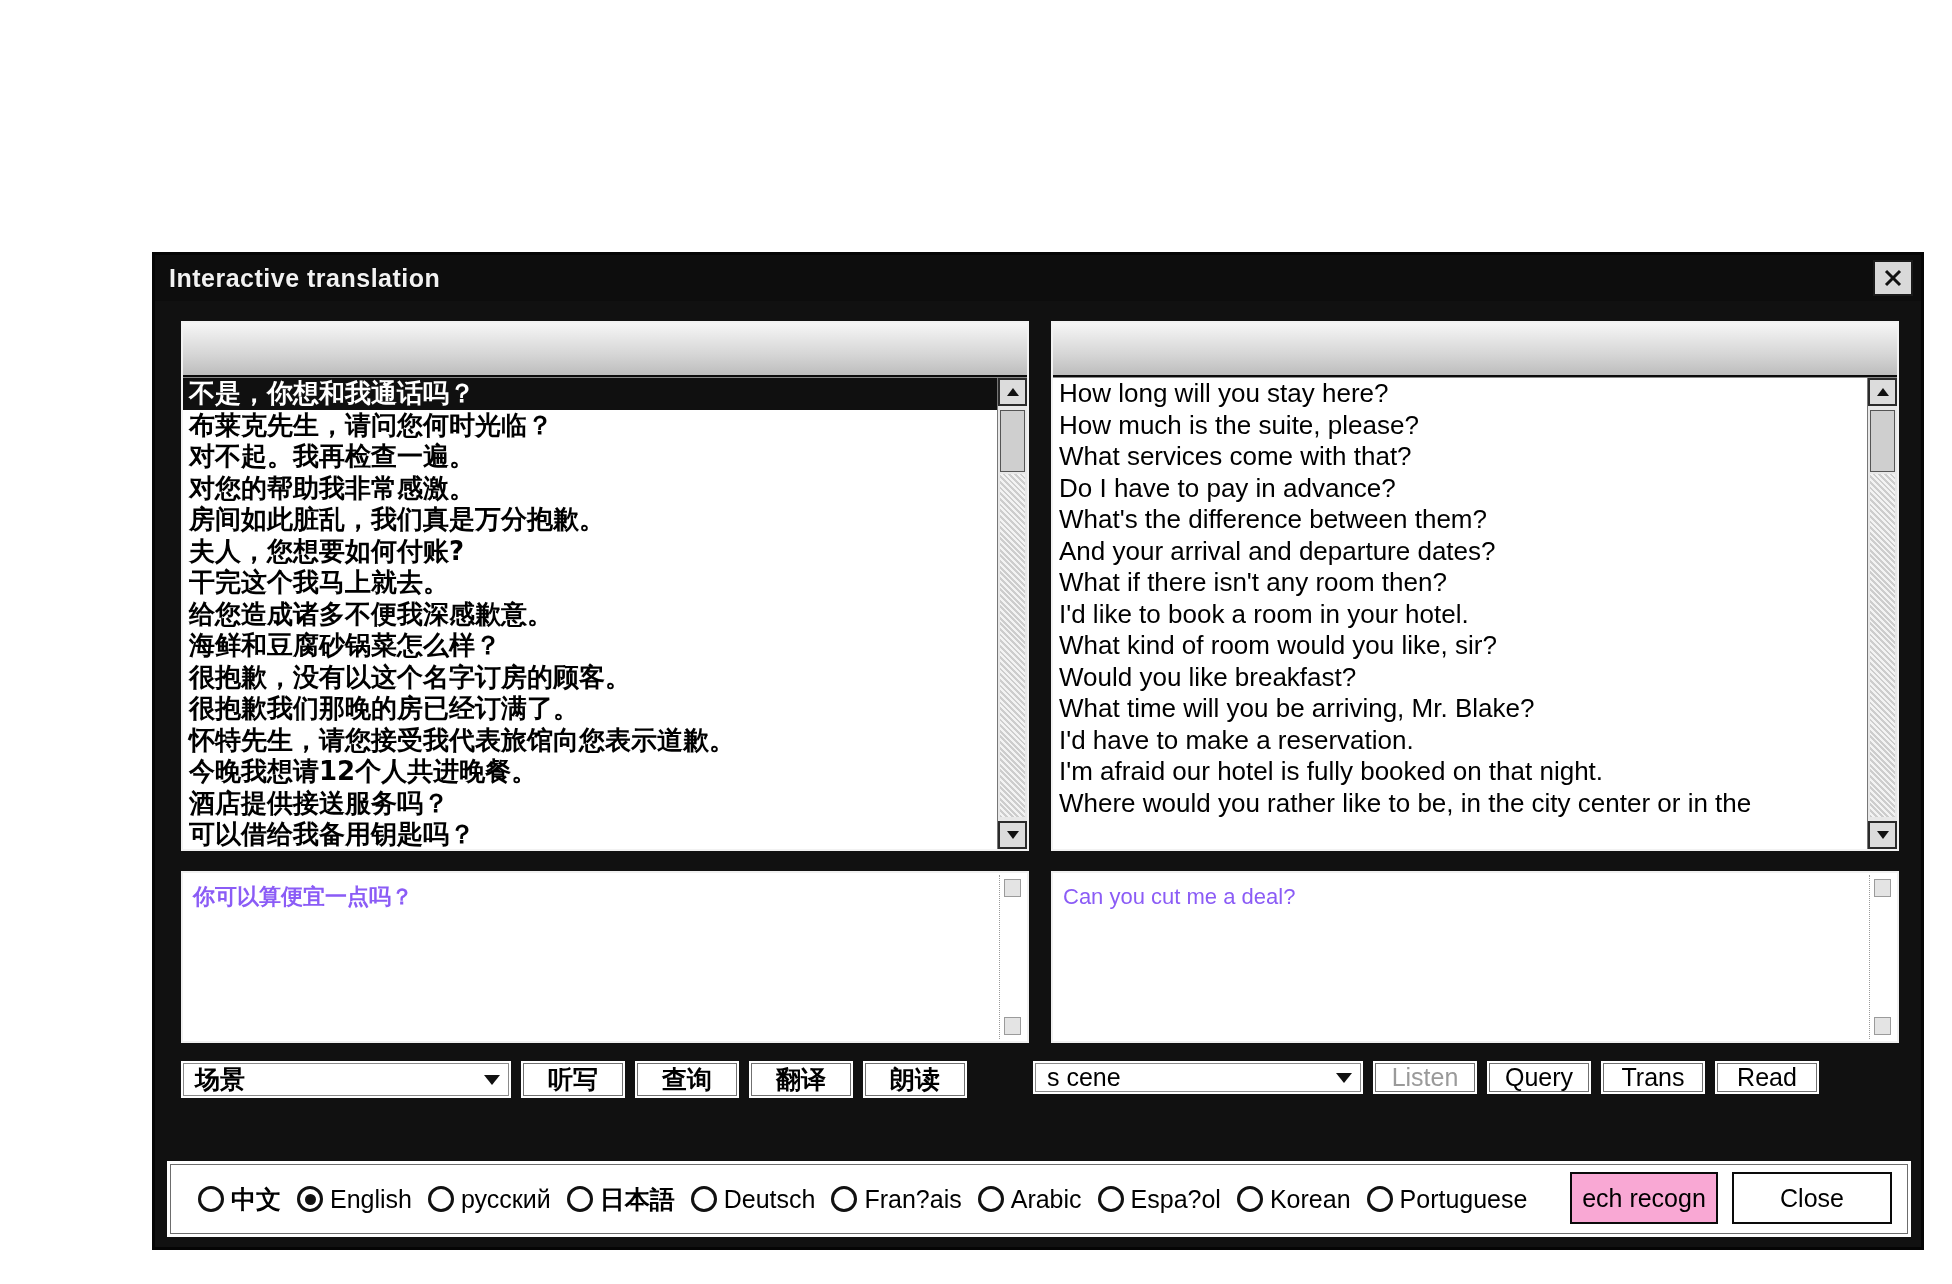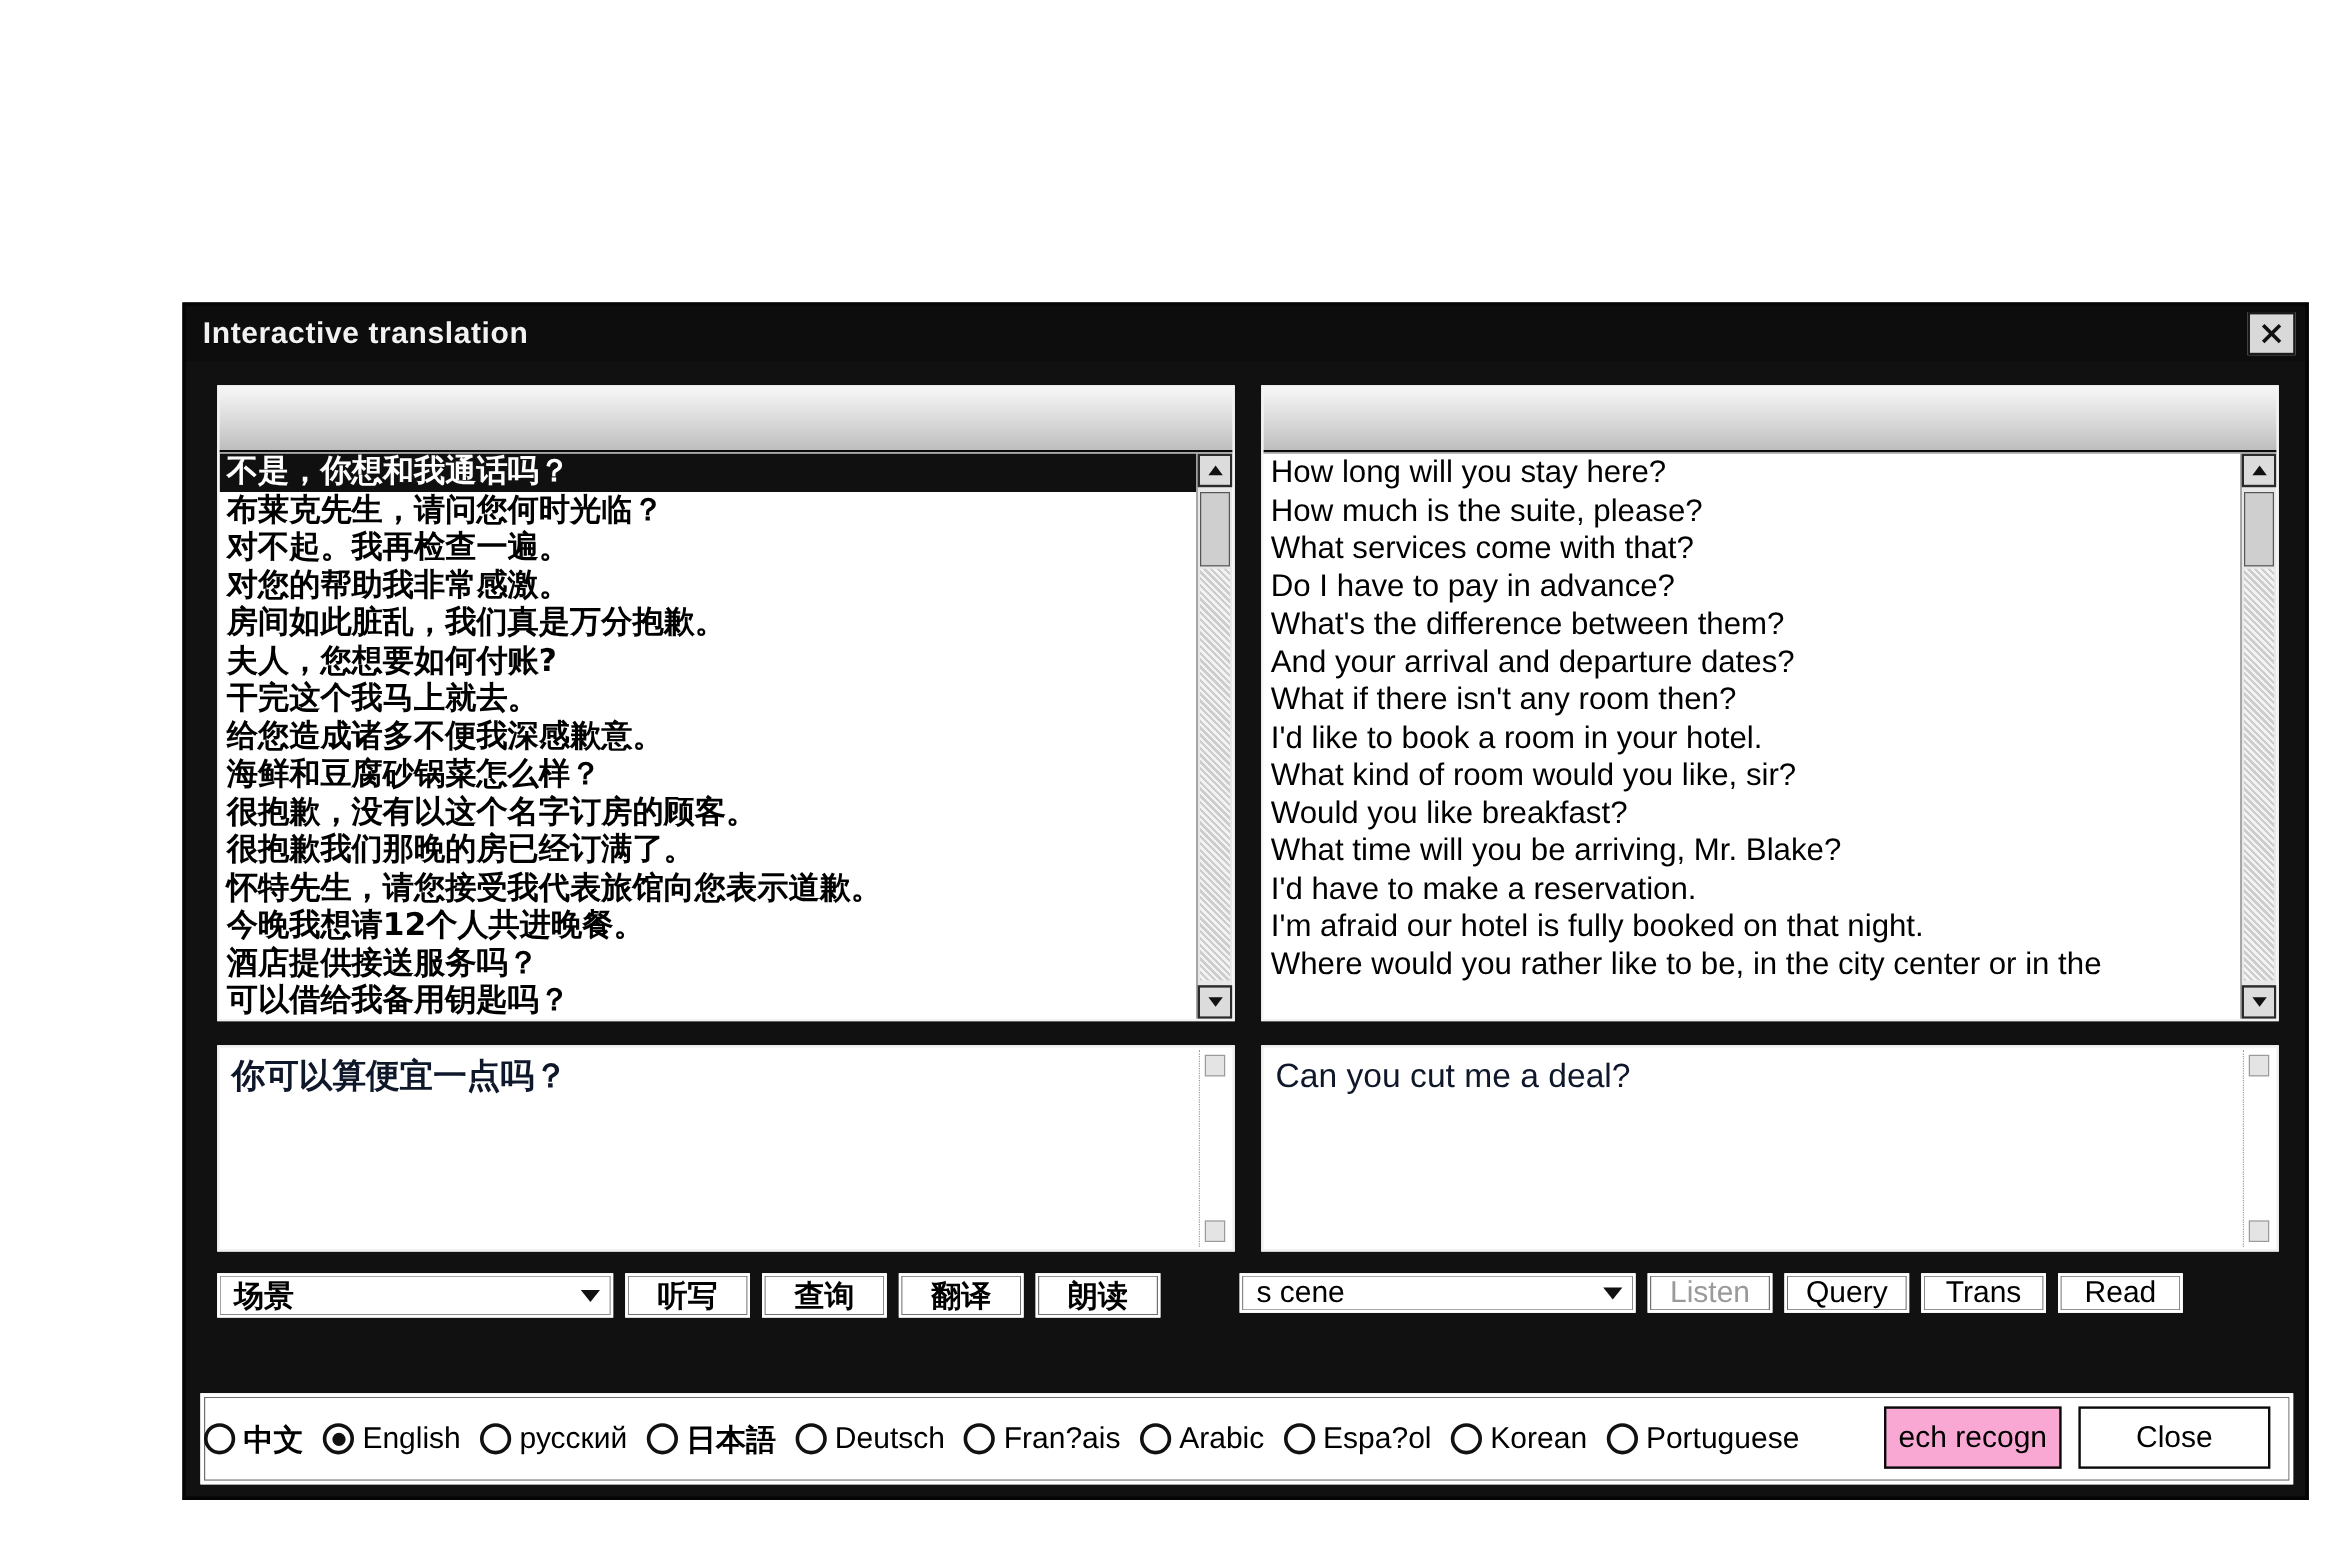--- a/index.html
+++ b/index.html
@@ -193,23 +193,23 @@
     background: #ffffff;
     border: 2px solid #f0f0f0;
     box-sizing: border-box;
     overflow: hidden;
   }
   .edit-text {
     position: absolute;
     left: 10px;
     top: 8px;
     right: 40px;
-    font-size: 28px;
+    font-size: 22px;
     line-height: 32px;
-    color: #0f172a;
+    color: #8b5cf6;
     white-space: nowrap;
   }
   .edit-text.cn { font-family: "DejaVu Sans", "Liberation Sans", sans-serif; font-weight: 600; }
   .edit-scroll {
     position: absolute;
     right: 2px;
     top: 2px;
     bottom: 2px;
     width: 26px;
     background: #ffffff;
@@ -298,21 +298,21 @@
     left: 12px;
     right: 10px;
     bottom: 10px;
     height: 76px;
     background: #ffffff;
     border: 3px solid #ffffff;
     box-shadow: inset 0 0 0 1px #6d6d6d;
     box-sizing: border-box;
     display: flex;
     align-items: center;
-    padding: 0 0;
+    padding: 0 28px;
   }
   .radio-item {
     display: flex;
     align-items: center;
     margin-right: 16px;
     cursor: pointer;
     white-space: nowrap;
   }
   .radio-dot {
     width: 26px;

